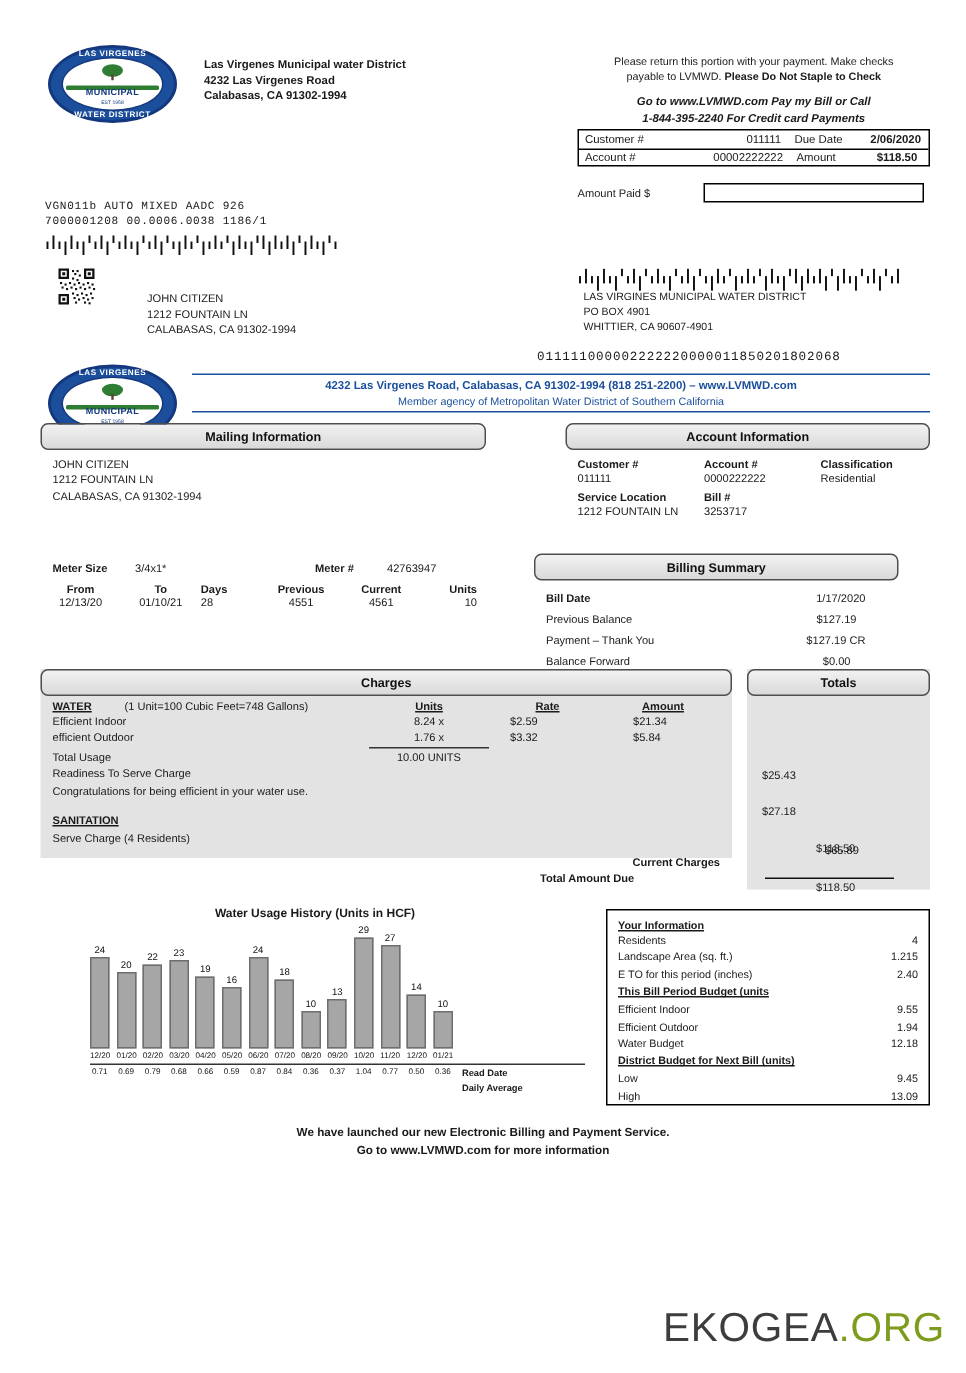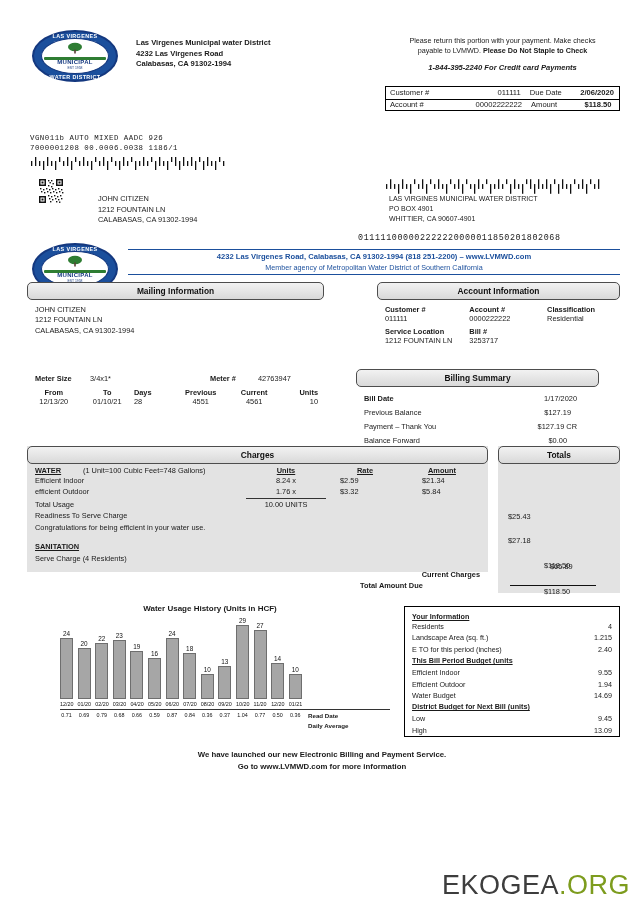--- a/index.html
+++ b/index.html
@@ -146,39 +146,44 @@
   </div>
 
   <div class="abs" style="left:385px; top:36px; width:235px;">
     <div class="c" style="font-size:7.2px; line-height:10px;">
       <div>Please return this portion with your payment. Make checks</div>
       <div>
         <span>payable to LVMWD. </span><span class="b">Please Do Not Staple to Check</span>
       </div>
     </div>
     <div class="c ital b" style="font-size:7.6px; line-height:10.6px; margin-top:7px;">
+      <div>Go to www.LVMWD.com Pay my Bill or Call</div>
       <div>1-844-395-2240 For Credit card Payments</div>
     </div>
   </div>
 
   <div class="abs stub-box" style="left:385px; top:86px; width:235px;">
     <div class="stub-row">
       <span class="l1">Customer #</span>
       <span class="l2">011111</span>
       <span class="l3">Due Date</span>
       <span class="l4">2/06/2020</span>
     </div>
     <div class="stub-row">
       <span class="l1">Account #</span>
       <span class="l2">00002222222</span>
       <span class="l3">Amount</span>
       <span class="l4">$118.50</span>
     </div>
   </div>
 
+  <div class="abs" style="left:385px; top:122px; width:235px; display:flex; align-items:center;">
+    <span style="font-size:7.4px; width:84px;">Amount Paid $</span>
+    <span class="amt-box"></span>
+  </div>
 
   <div class="abs" style="left:30px; top:133px; font-family:'Liberation Mono',monospace; font-size:7.4px; line-height:10.4px; letter-spacing:.5px;">
     <div>VGN011b AUTO MIXED AADC 926</div>
     <div>7000001208 00.0006.0038 1186/1</div>
   </div>
 
   <svg class="abs imb" style="left:30px; top:155px; width:196px;" viewBox="0 0 196 17" preserveAspectRatio="none">
     <g fill="#111">
       <rect x="1" y="6" width="1.3" height="5"></rect>
         <rect x="5" y="2" width="1.3" height="9"></rect>
@@ -637,21 +642,21 @@
     <div class="info-row">
       <span>Efficient Indoor</span>
       <span>9.55</span>
     </div>
     <div class="info-row">
       <span>Efficient Outdoor</span>
       <span>1.94</span>
     </div>
     <div class="info-row">
       <span>Water Budget</span>
-      <span>14.69</span>
+      <span>12.18</span>
     </div>
     <div class="b u" style="font-size:7.2px; line-height:12px;">District Budget for Next Bill (units)</div>
     <div class="info-row">
       <span>Low</span>
       <span>9.45</span>
     </div>
     <div class="info-row">
       <span>High</span>
       <span>13.09</span>
     </div>

